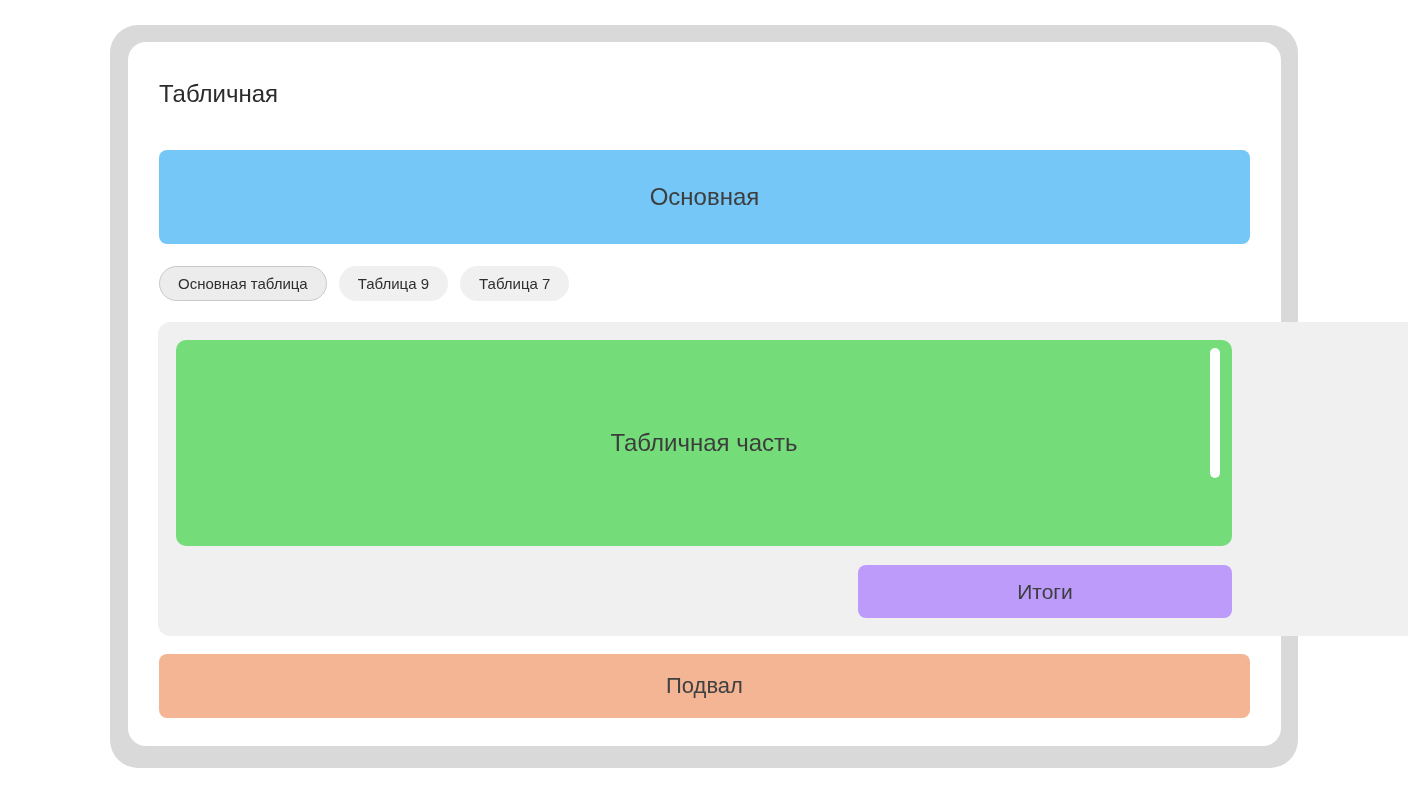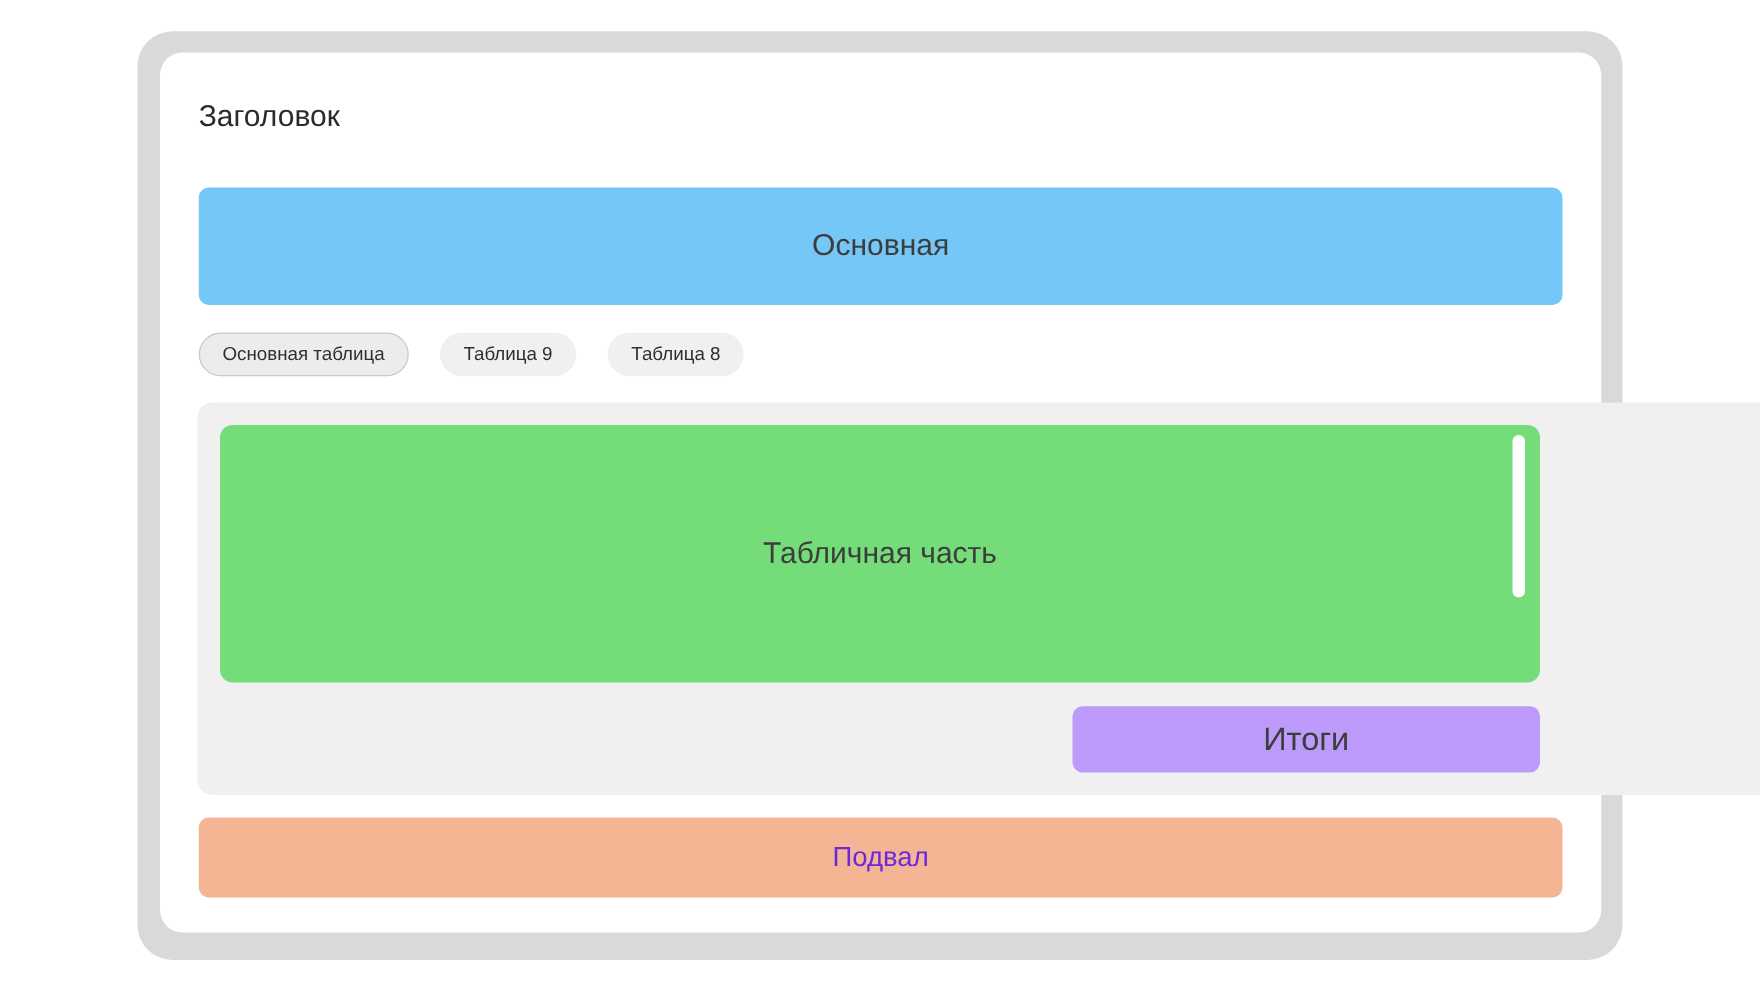--- a/index.html
+++ b/index.html
@@ -67,21 +67,21 @@
     color: #3d3d3d;
   }
 
   
   #tab-strip {
     position: absolute;
     left: 31px;
     top: 224px;
     display: flex;
     align-items: center;
-    gap: 25px;
+    gap: 12px;
   }
   .tab-chip {
     height: 35px;
     padding: 0 18px;
     border-radius: 18px;
     background: #f0f0f0;
     border: 1px solid transparent;
     box-sizing: border-box;
     display: flex;
     align-items: center;
@@ -154,64 +154,64 @@
     width: 374px;
     height: 53px;
     background: #bc9bfb;
     border-radius: 8px;
     display: flex;
     align-items: center;
     justify-content: center;
     cursor: pointer;
   }
   #totals-bar .band-label {
-    font-size: 26px;
+    font-size: 21px;
     color: #3d3d3d;
   }
 
   
   #footer-band {
     position: absolute;
     left: 31px;
     top: 612px;
     width: 1091px;
     height: 64px;
     background: #f4b595;
     border-radius: 8px;
     display: flex;
     align-items: center;
     justify-content: center;
   }
   #footer-band .band-label {
     font-size: 22px;
-    color: #6d28d9;
+    color: #404040;
   }
 </style>
 </head>
 <body>
 
 <div id="app-frame">
 
   <div id="form-card">
 
-    <div id="form-title">Заголовок</div>
+    <div id="form-title">Табличная</div>
 
     <div id="requisites-band">
       <span class="band-label">Основная</span>
     </div>
 
     <div id="tab-strip">
       <div class="tab-chip is-active">
         <span>Основная таблица</span>
       </div>
       <div class="tab-chip">
         <span>Таблица 9</span>
       </div>
       <div class="tab-chip">
-        <span>Таблица 8</span>
+        <span>Таблица 7</span>
       </div>
     </div>
 
     <div id="table-panel">
 
       <div id="table-body">
         <span class="band-label">Табличная часть</span>
         <div id="table-scrollbar-track"></div>
         <div id="table-scrollbar-thumb"></div>
       </div>

